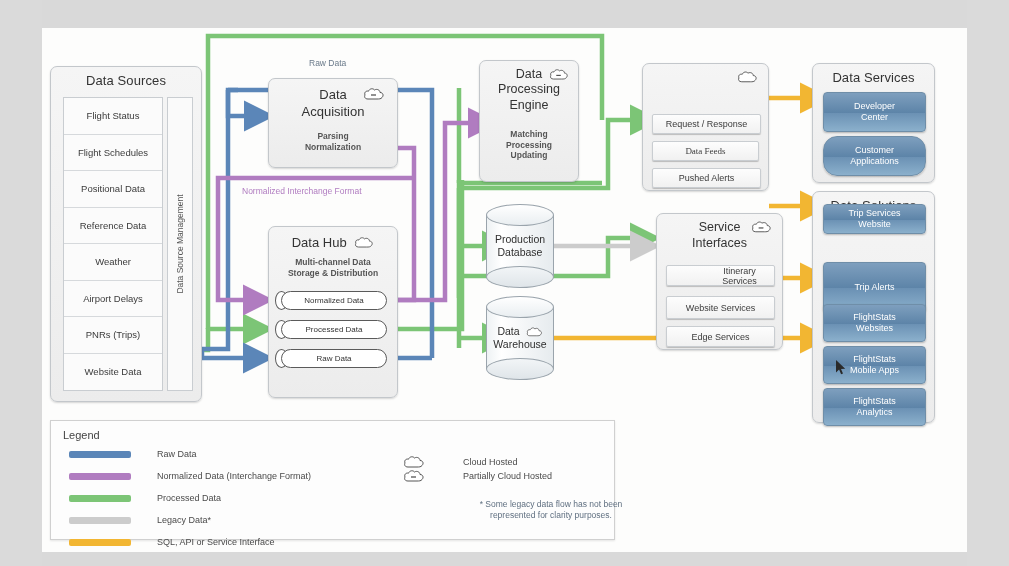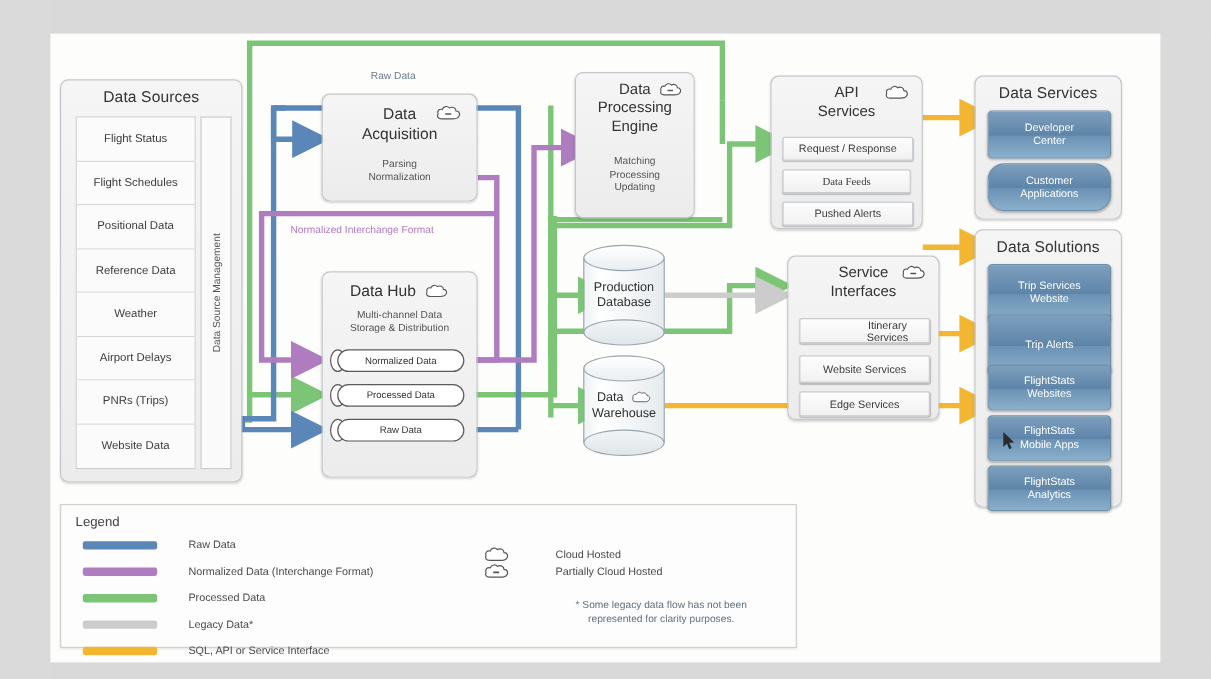--- a/index.html
+++ b/index.html
@@ -29,21 +29,21 @@
     background:linear-gradient(180deg,#f5f5f5 0%,#ececec 100%);
     border:1px solid #c3c7cb;border-radius:7px;
     box-shadow:0 1px 2px rgba(0,0,0,.16);
   }
   .panel-title{
     position:absolute;left:0;right:0;top:6px;text-align:center;
     font-size:13px;color:#333;letter-spacing:.1px;
   }
   .sub{
     position:absolute;left:0;right:0;text-align:center;
-    font-size:8.5px;color:#555;line-height:1.25;
+    font-size:8.5px;color:#555;line-height:1.25;font-weight:bold;
   }
   
   .row{
     position:absolute;box-sizing:border-box;
     background:linear-gradient(180deg,#fdfdfd 0%,#f1f1f1 100%);
     border:1px solid #c9cdd1;
     display:flex;align-items:center;justify-content:center;
     font-size:9px;color:#3b3b3b;text-align:center;
     box-shadow:0 1px 1px rgba(0,0,0,.22);
   }
@@ -116,21 +116,21 @@
     position:absolute;left:0;right:0;top:50%;transform:translateY(-50%);
     text-align:center;font-size:10.5px;color:#2f2f2f;line-height:1.2;
   }
 
   
   .wlabel{position:absolute;font-size:8.5px;color:#6a7a8a;white-space:nowrap;}
   .wlabel.purple{color:#b07cc0;}
 
   
   #legend{
-    position:absolute;left:8px;top:392px;width:614px;height:120px;
+    position:absolute;left:8px;top:392px;width:565px;height:120px;
     box-sizing:border-box;background:#fdfdfd;
     border:1px solid #d0d0d0;box-shadow:0 1px 2px rgba(0,0,0,.10);
   }
   #legend h4{margin:0;position:absolute;left:12px;top:8px;
              font-size:11px;font-weight:normal;color:#444;}
   .lg-row{position:absolute;left:18px;display:flex;align-items:center;}
   .sw{width:62px;height:7px;border-radius:2px;}
   .lg-txt{margin-left:26px;font-size:9px;color:#4a4a4a;white-space:nowrap;}
   .lg-cloud{position:absolute;left:352px;display:flex;align-items:center;}
   .lg-cloud .lg-txt{margin-left:38px;}
@@ -331,24 +331,20 @@
           <span>Data</span>
           <svg class="cloud-ico" style="vertical-align:-2px;margin-left:3px;" width="17" height="11" viewBox="0 0 22 14">
             <path d="M5,12 C2,12 1,10 2,8 C1,5.5 3,3.5 5.5,4.2 C6.5,1.5 10,1 11.5,3 C14,1.5 17,3 17,5.5 C20,5.5 21,8.5 19,10.5 C18,12 16,12 14,12 Z" fill="#fff" stroke="#555" stroke-width="1"></path>
           </svg>
         </div>
         <div>Warehouse</div>
       </div>
     </div>
 
     <div class="panel" id="apiSvc">
-      <div style="position:absolute;left:0;right:0;top:6px;text-align:center;font-size:12.5px;color:#333;line-height:1.25;">
-        <div>API</div>
-        <div>Services</div>
-      </div>
       <svg class="cloud-ico" style="position:absolute;right:10px;top:6px;" width="21" height="14" viewBox="0 0 22 14">
         <path d="M5,12 C2,12 1,10 2,8 C1,5.5 3,3.5 5.5,4.2 C6.5,1.5 10,1 11.5,3 C14,1.5 17,3 17,5.5 C20,5.5 21,8.5 19,10.5 C18,12 16,12 14,12 Z" fill="#fff" stroke="#555" stroke-width="1"></path>
       </svg>
       <div class="row sq" style="left:9px;top:50px;width:109px;height:20px;">Request / Response</div>
       <div class="row sq" style="left:9px;top:77px;width:107px;height:20px;font-family:Liberation Serif, serif;">Data Feeds</div>
       <div class="row sq" style="left:9px;top:104px;width:109px;height:20px;">Pushed Alerts</div>
     </div>
 
     <div class="panel" id="svcInt">
       <div style="position:absolute;left:0;right:0;top:6px;text-align:center;font-size:12.5px;color:#333;line-height:1.25;">
@@ -375,21 +371,21 @@
       <div class="blue" style="top:72px;height:40px;border-radius:14px;">
         <span>
           <span>Customer</span><br>
           <span>Applications</span>
         </span>
       </div>
     </div>
 
     <div class="panel" id="dataSolutions">
       <div class="panel-title">Data Solutions</div>
-      <div class="blue" style="top:28px;height:48px;">
+      <div class="blue" style="top:12px;height:30px;">
         <span>
           <span>Trip Services</span><br>
           <span>Website</span>
         </span>
       </div>
       <div class="blue" style="top:70px;height:50px;text-align:right;">
         <span>Trip Alerts</span>
       </div>
       <div class="blue" style="top:112px;height:38px;">
         <span>

